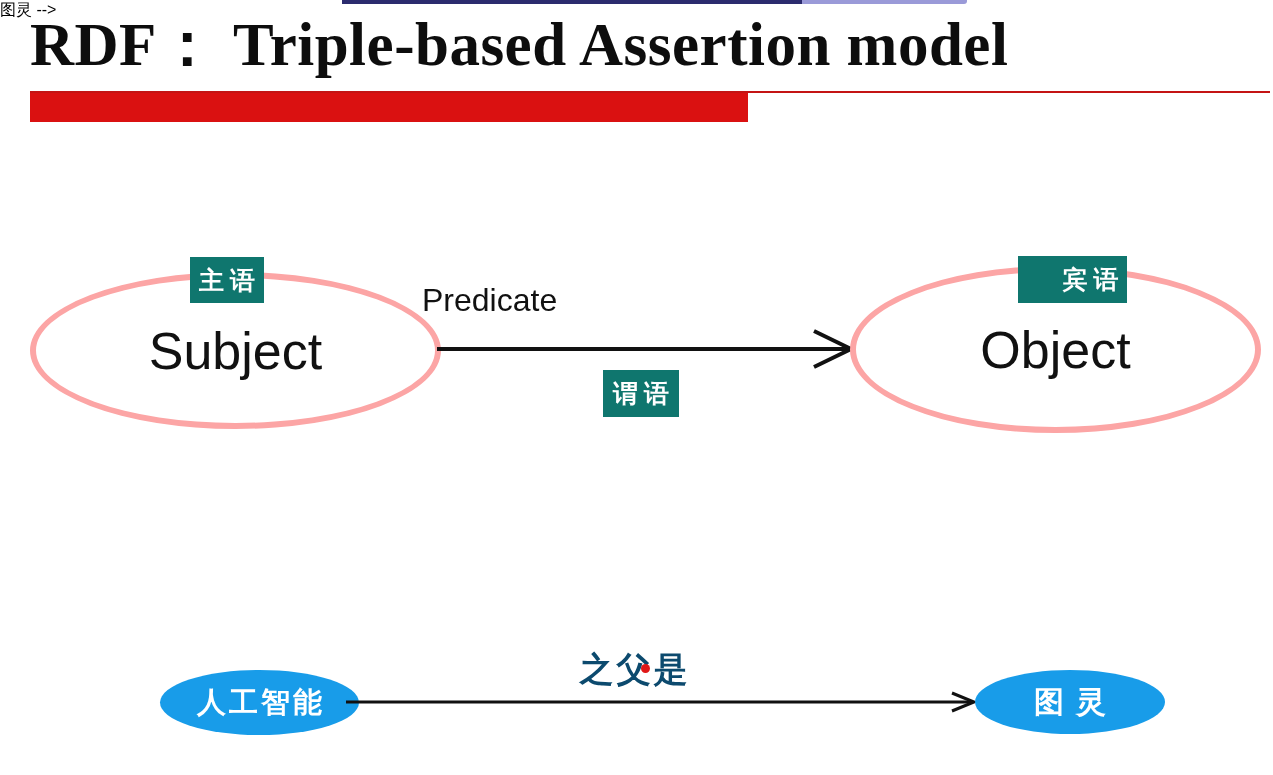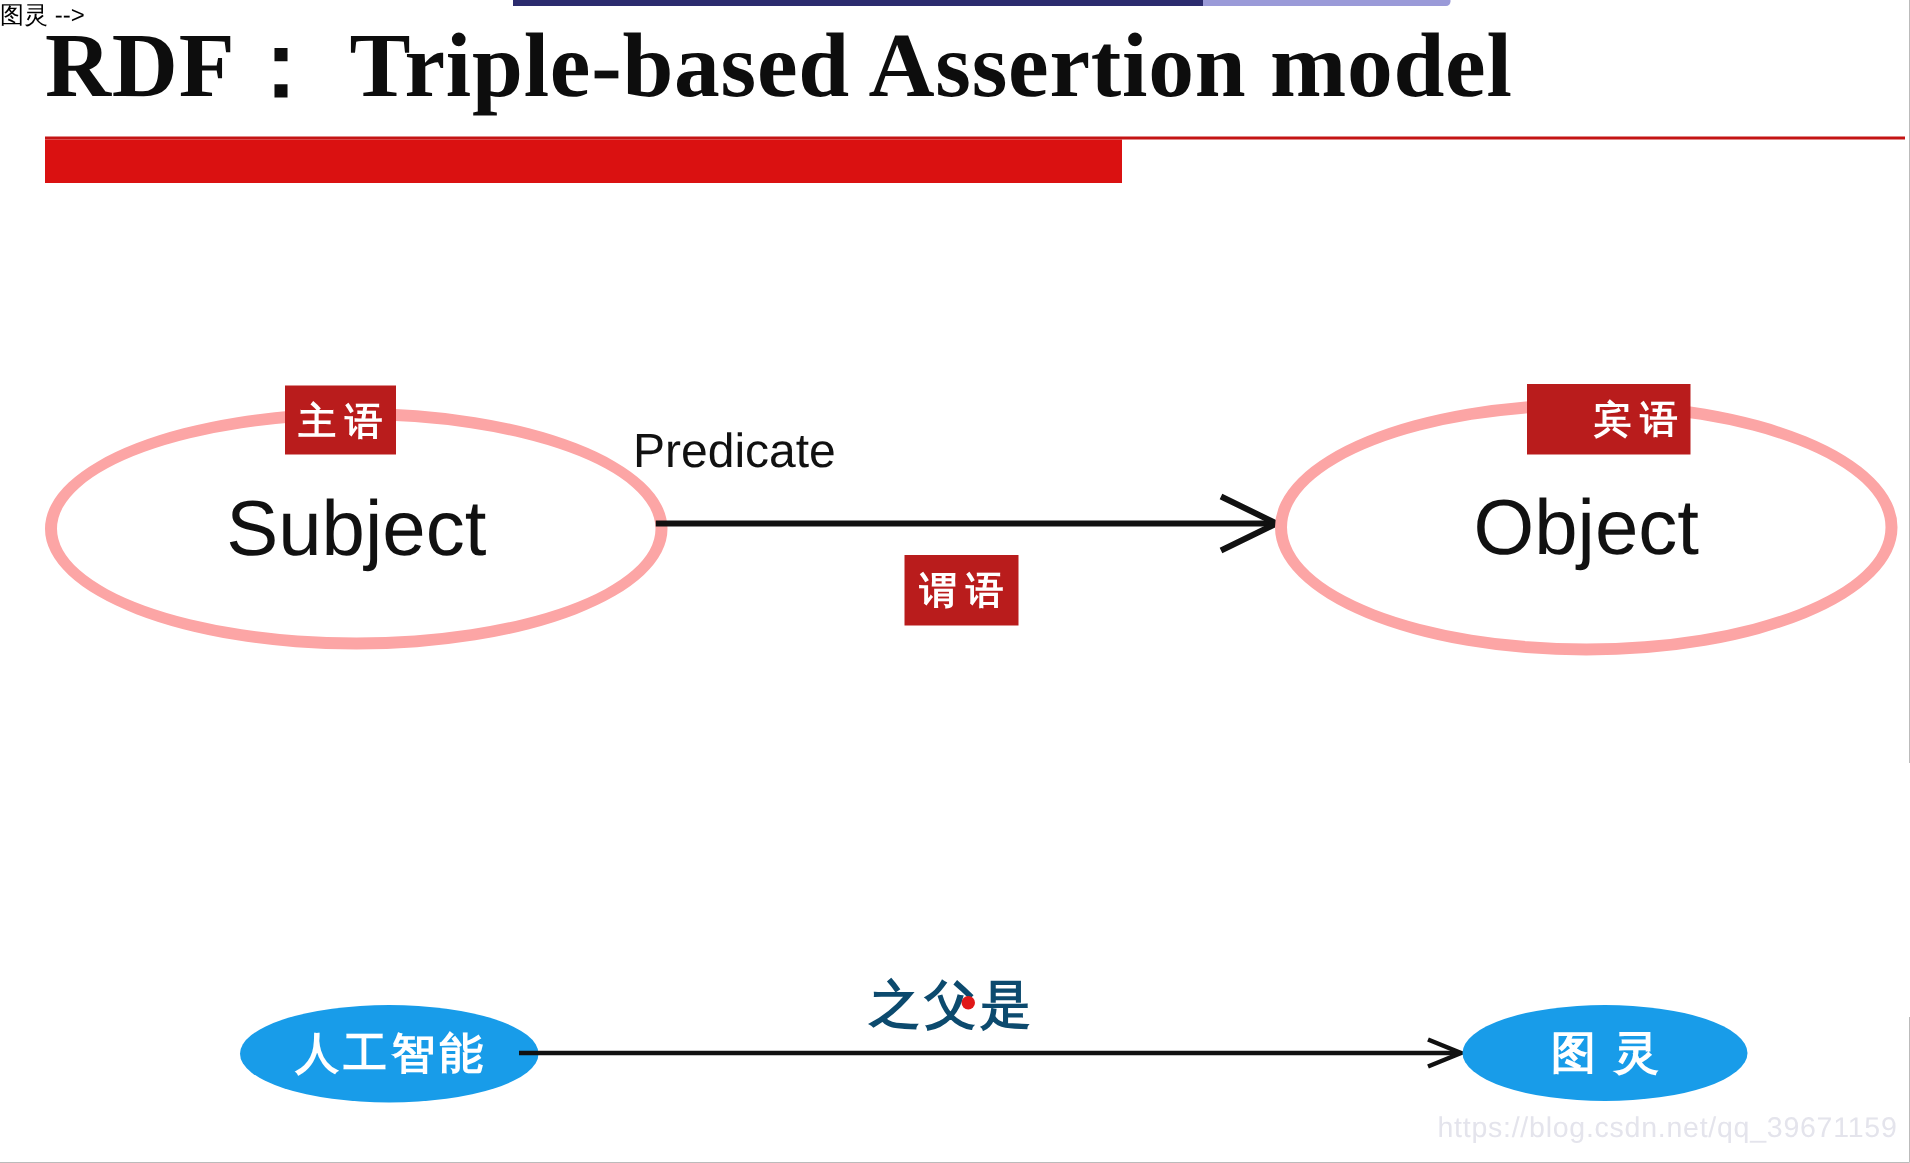--- a/index.html
+++ b/index.html
@@ -18,29 +18,29 @@
   .title{
     position:absolute;left:30px;top:0px;margin:0;
     font-family:"Liberation Serif",serif;
     font-weight:700;font-size:61px;line-height:90px;
     color:#0d0d0d;white-space:nowrap;letter-spacing:0.5px;
   }
   .thin-red-line{position:absolute;left:30px;top:91px;width:1240px;height:2px;background:#c41414;}
   .red-bar{position:absolute;left:30px;top:93px;width:718px;height:29px;background:#da1111;}
   
   .ellipse{
-    position:absolute;border:8px solid #fca5a5;border-radius:50%;
+    position:absolute;border:6px solid #fca5a5;border-radius:50%;
     display:flex;align-items:center;justify-content:center;
     color:#111;font-size:52px;background:#fff;
   }
   .ellipse.subject{left:30px;top:272px;width:399px;height:145px;}
   .ellipse.object{left:850px;top:266px;width:399px;height:155px;text-align:center;}
   
   .badge{
-    position:absolute;background:#b91c1c;color:#ffffff;
+    position:absolute;background:#0f766e;color:#ffffff;
     display:flex;align-items:center;justify-content:center;
     font-size:25px;font-weight:bold;letter-spacing:6px;text-indent:6px;
     font-family:sans-serif;
   }
   .badge-subject{left:190px;top:257px;width:74px;height:46px;}
   .badge-predicate{left:603px;top:370px;width:76px;height:47px;}
   .badge-object{left:1018px;top:256px;width:73px;height:47px;padding-left:36px;}
   
   .predicate-label{
     position:absolute;left:422px;top:282px;width:420px;
@@ -107,15 +107,14 @@
   <div class="relation-label">之父是</div>
   <div class="red-dot"></div>
 
   <svg class="bottom-arrow" width="632" height="28" viewBox="0 0 632 28">
     <line x1="0" y1="14" x2="626" y2="14" stroke="#111" stroke-width="3"></line>
     <path d="M 606 5 L 628 14 L 606 23" fill="none" stroke="#111" stroke-width="3"></path>
   </svg>
 
   <div class="blue-ellipse turing">图灵</div>
 
-  <div class="watermark">https://blog.csdn.net/qq_39671159</div>
 
 </div>
 
 </body></html>

